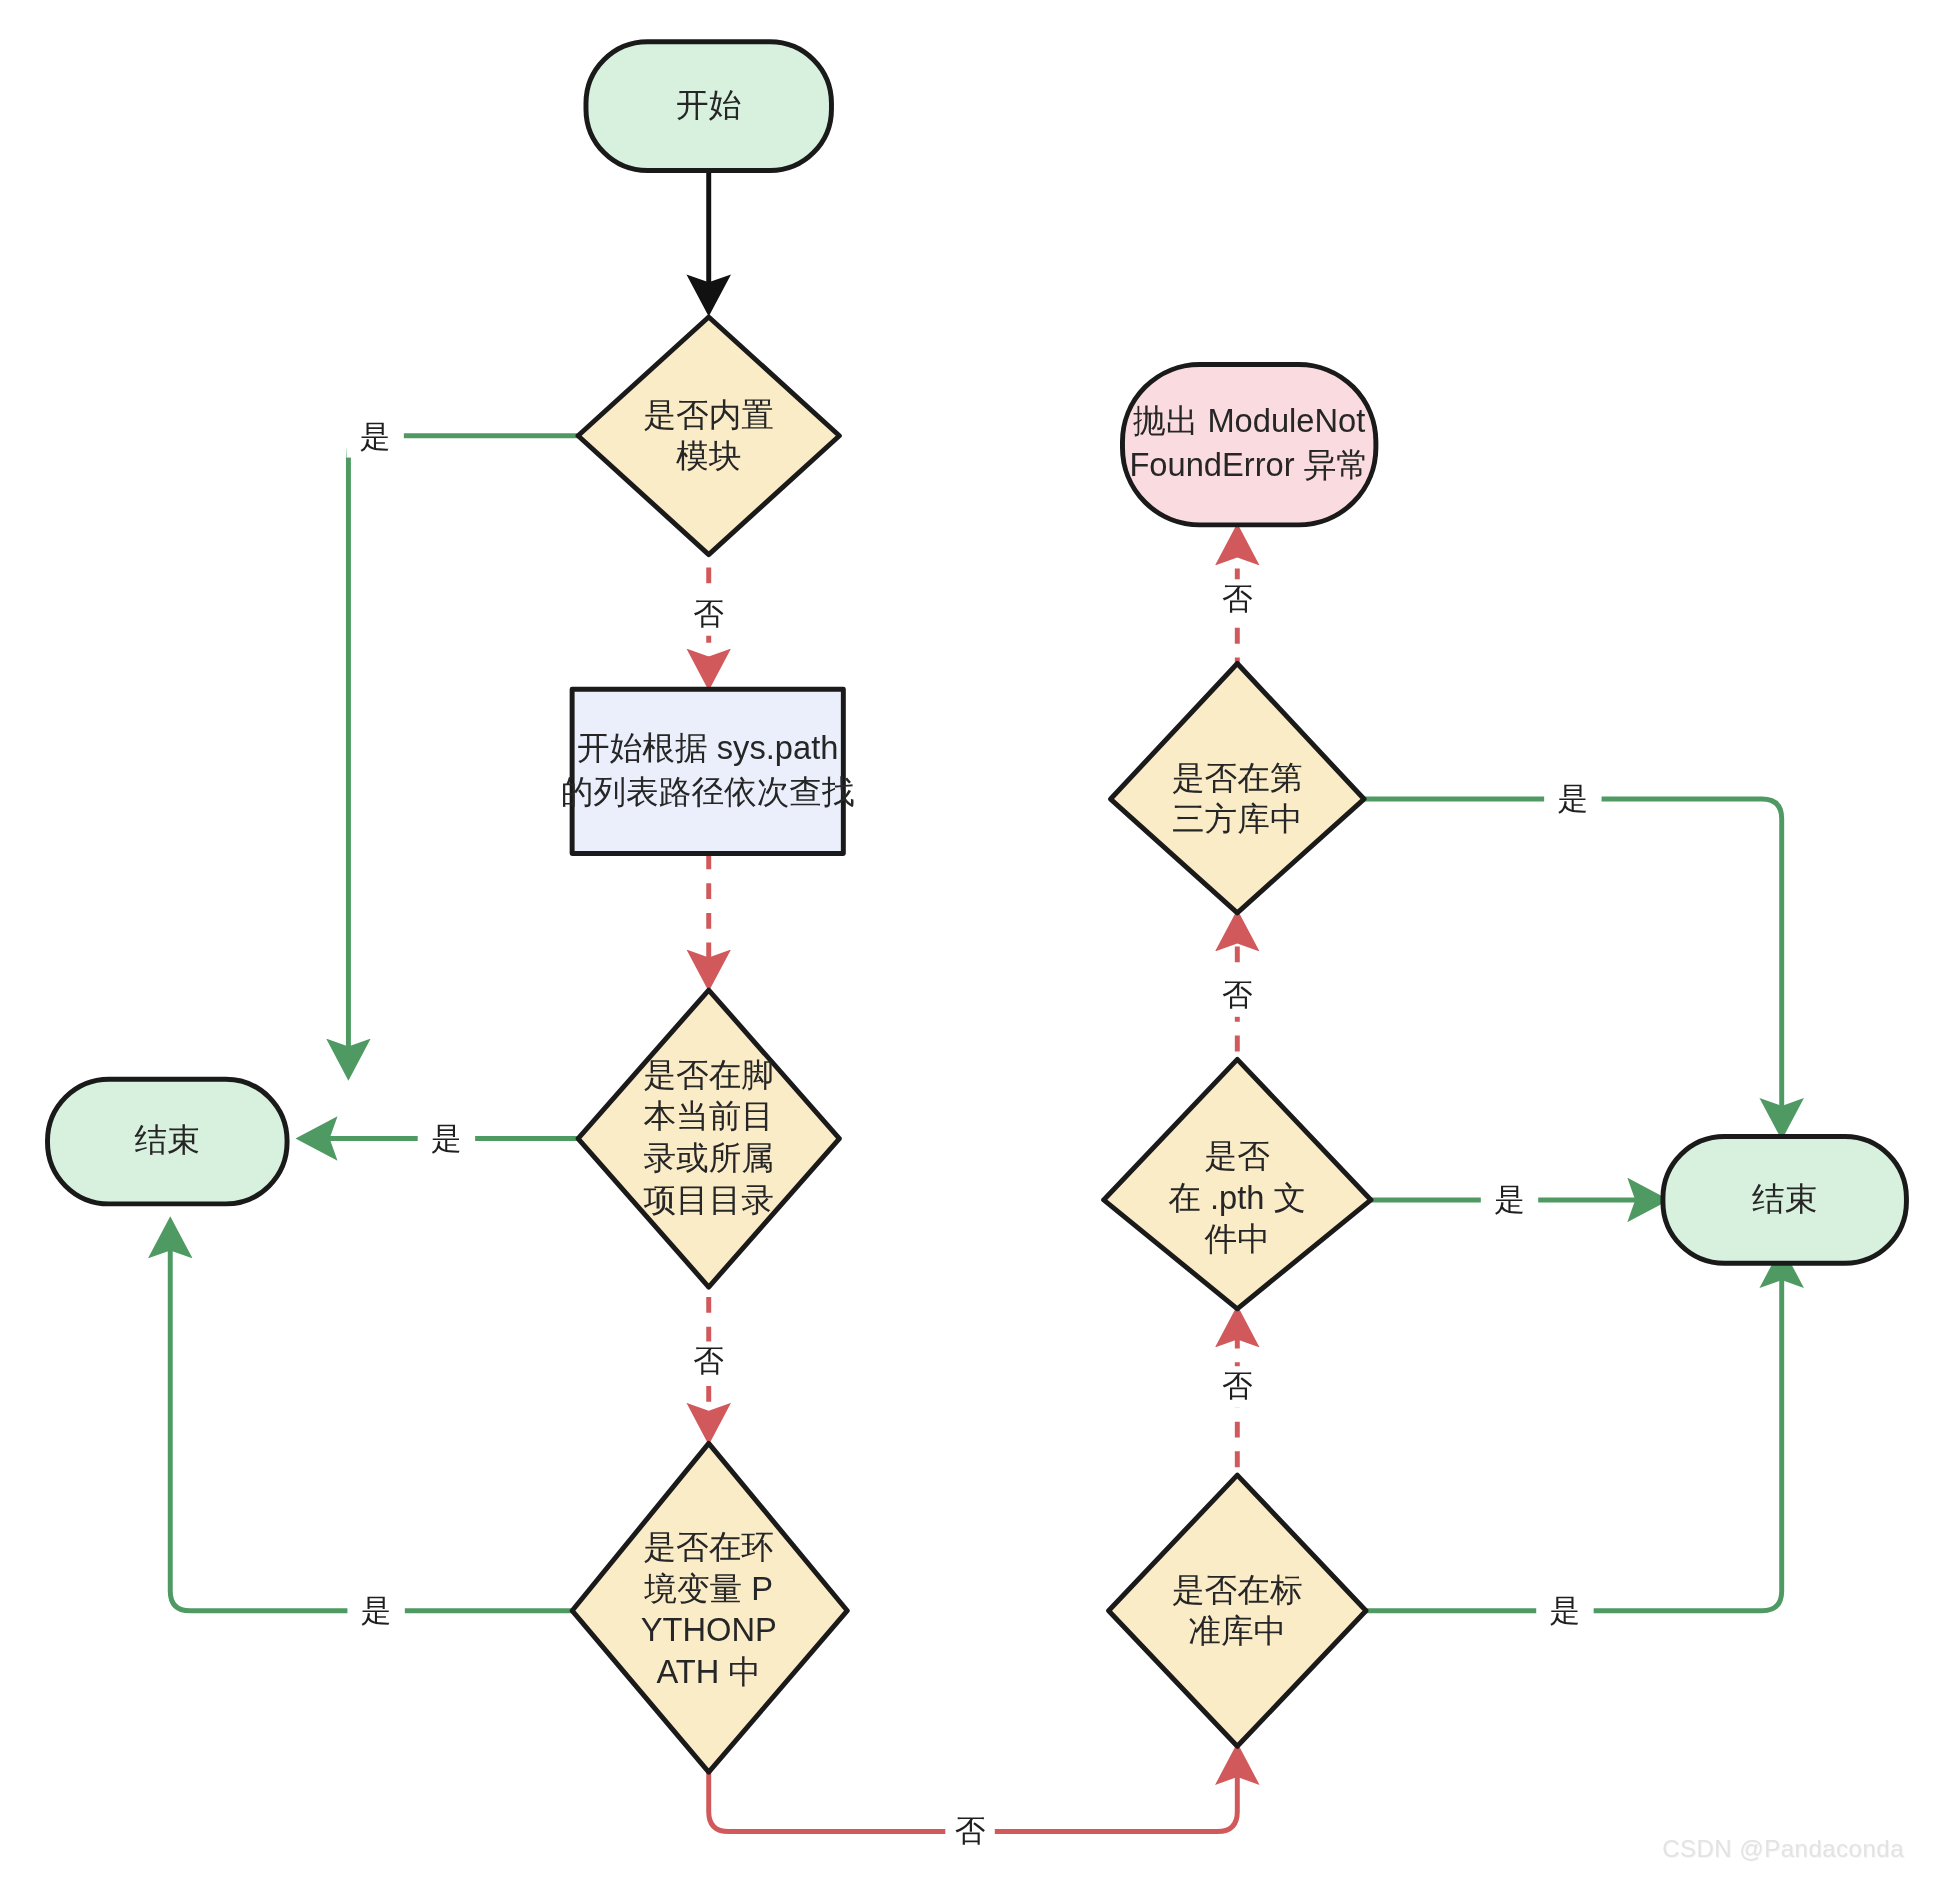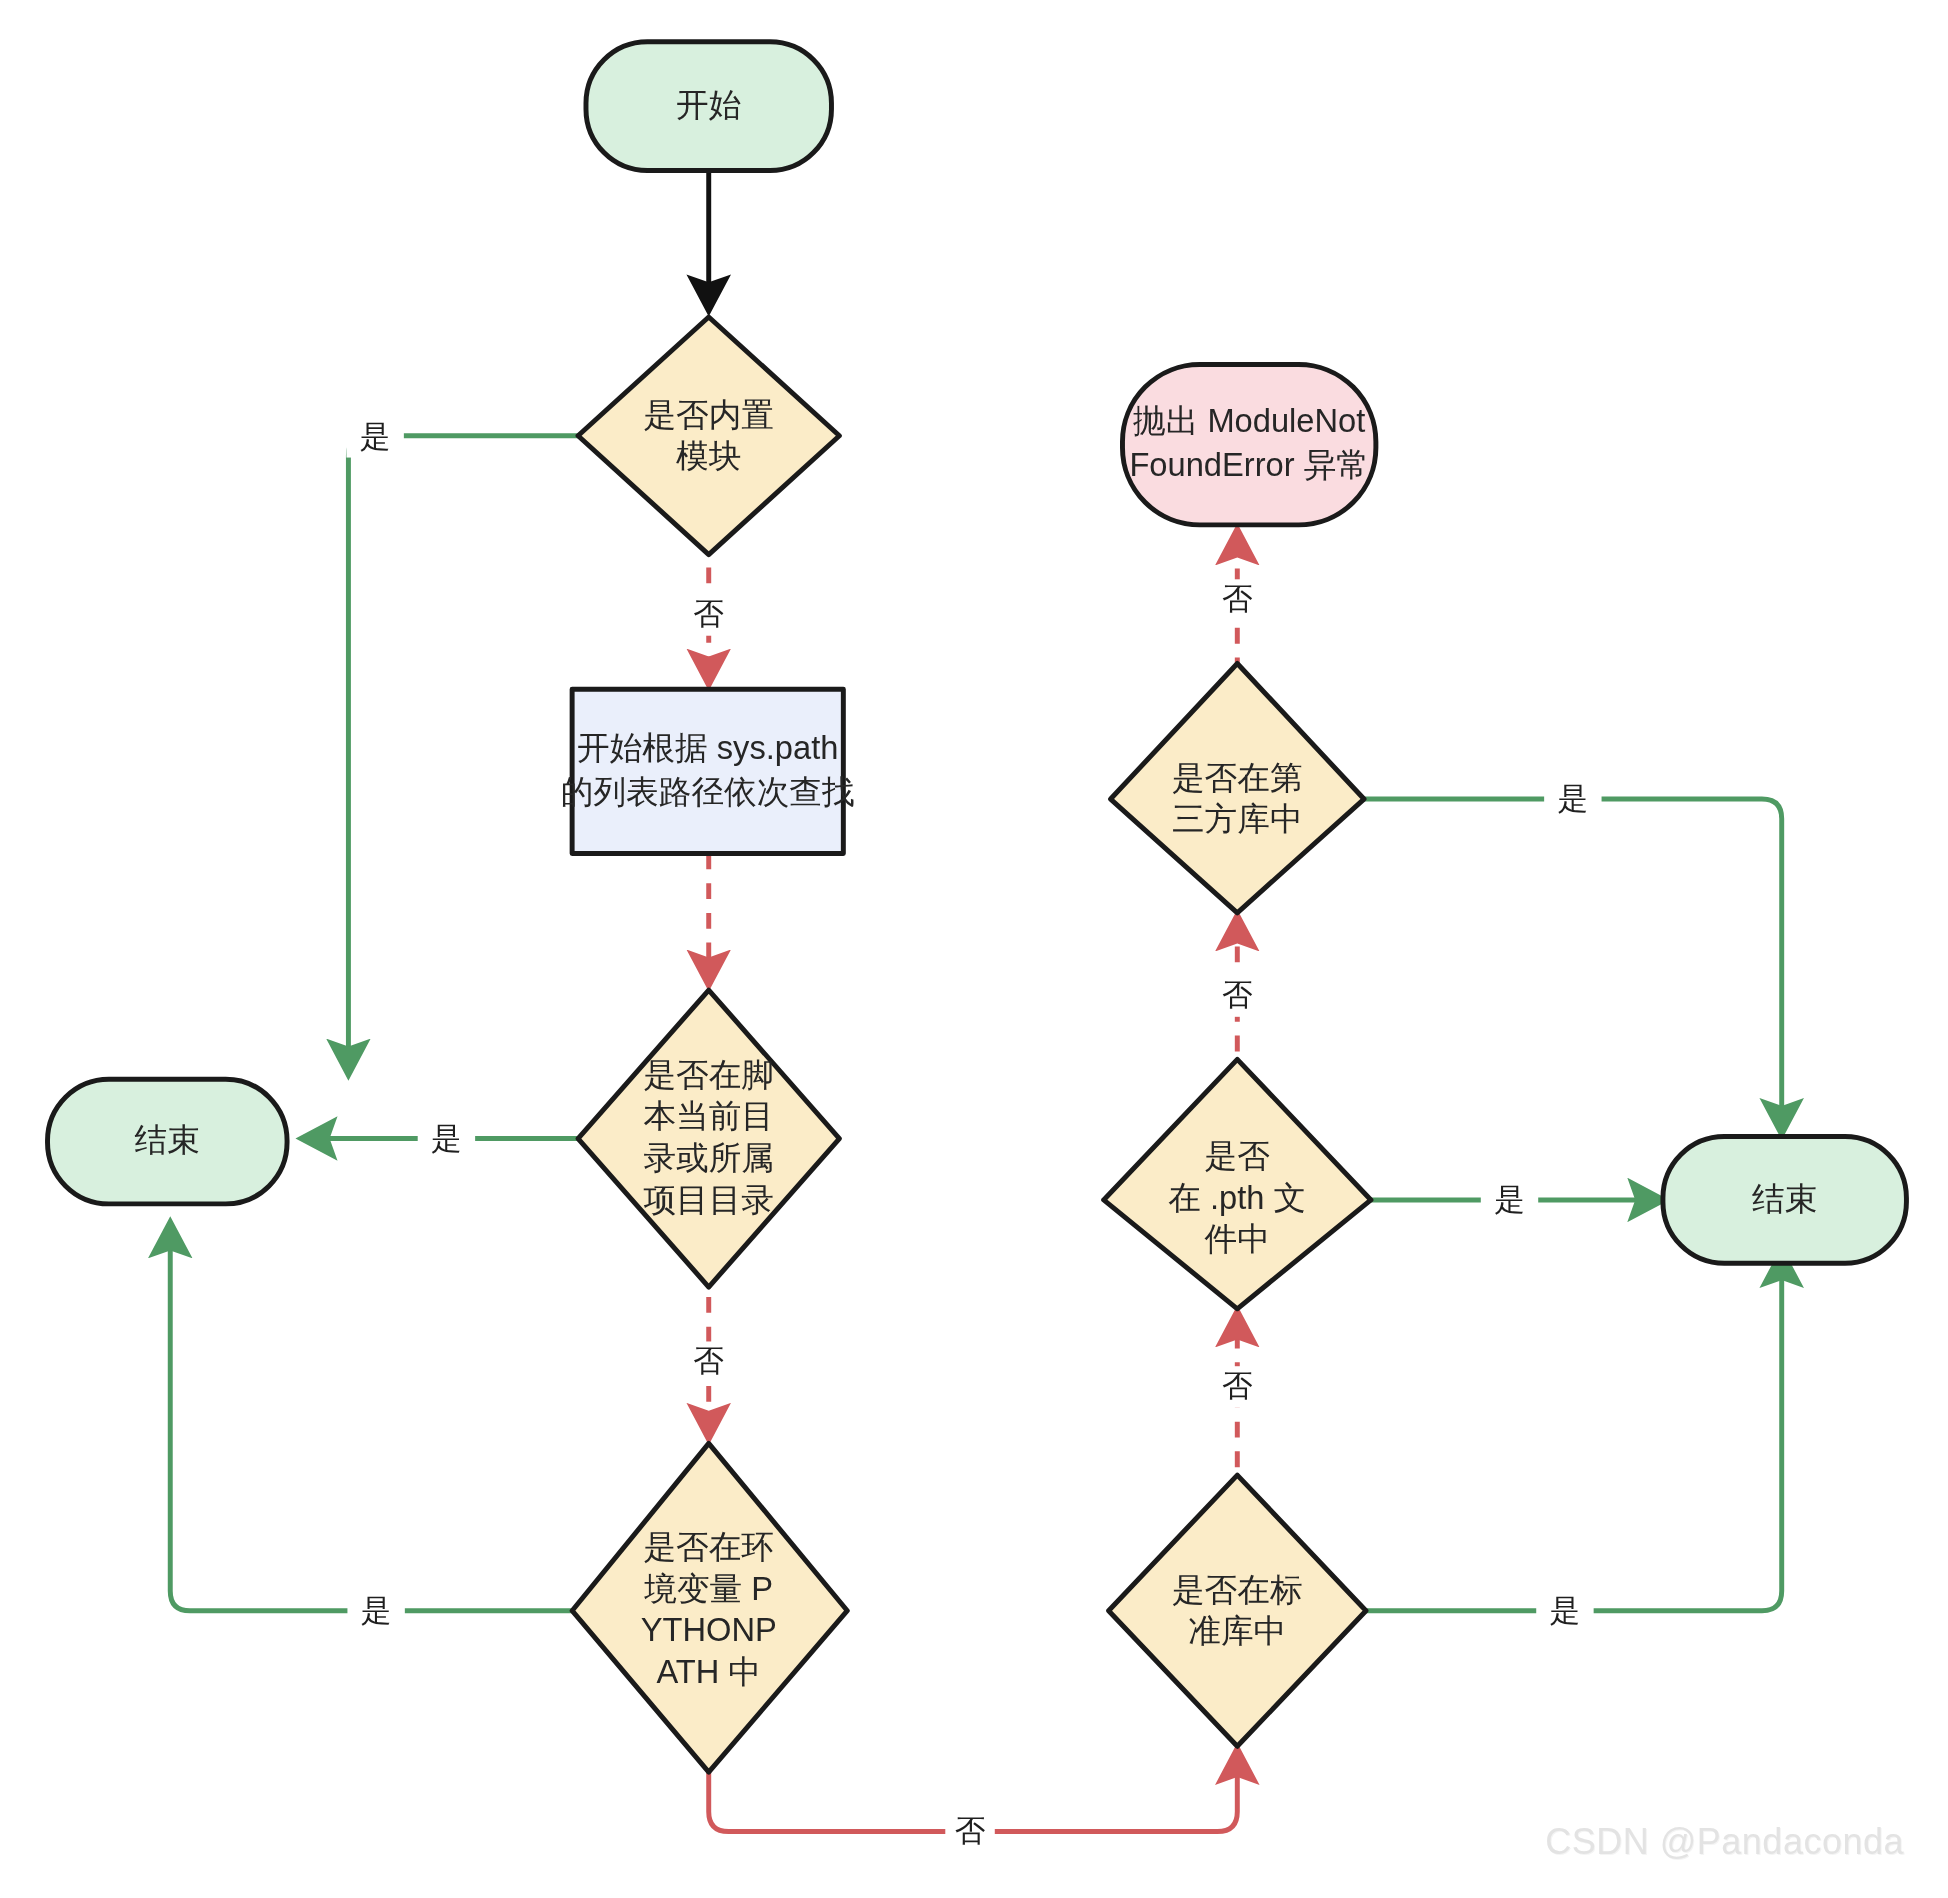--- a/index.html
+++ b/index.html
@@ -62,21 +62,21 @@
   .edge-black {
     fill: none;
     stroke: #111111;
     stroke-width: 5;
   }
   .watermark {
     position: absolute;
     right: 44px;
     bottom: 36px;
     font-family: "Liberation Sans", "DejaVu Sans", sans-serif;
-    font-size: 36px;
+    font-size: 24px;
     color: #e3e3e3;
     text-shadow: 1px 1px 0 #f4f4f4;
     letter-spacing: 0.5px;
     user-select: none;
   }
 </style>
 </head>
 <body>
 
 <div id="flow-root">

